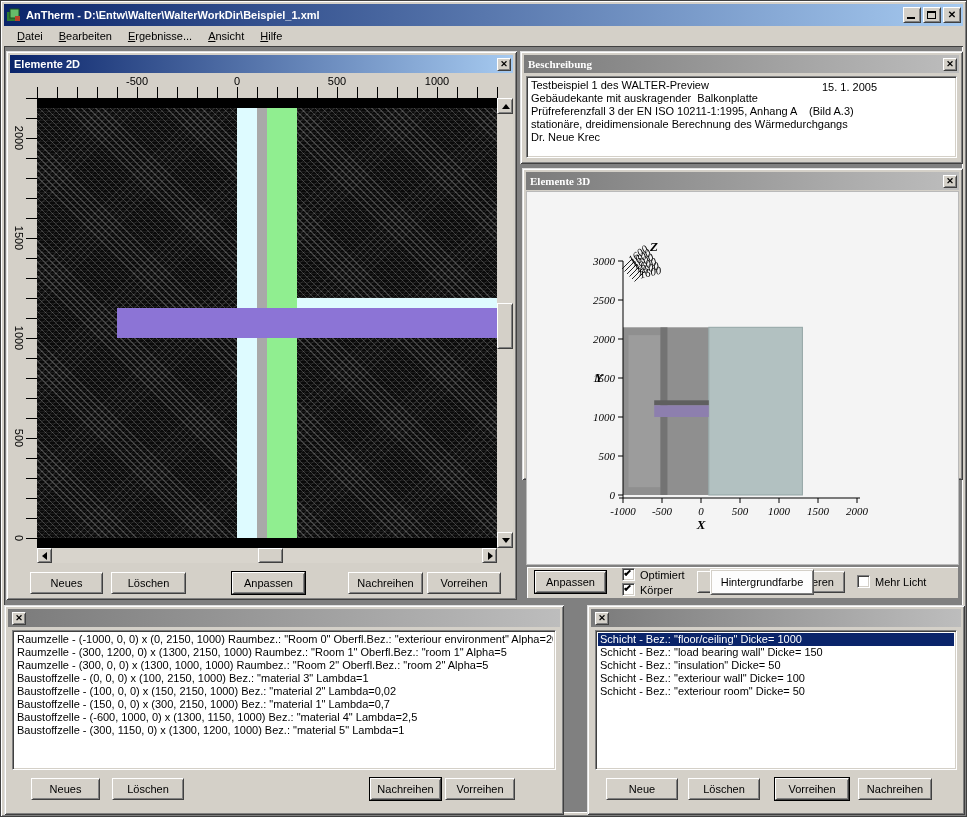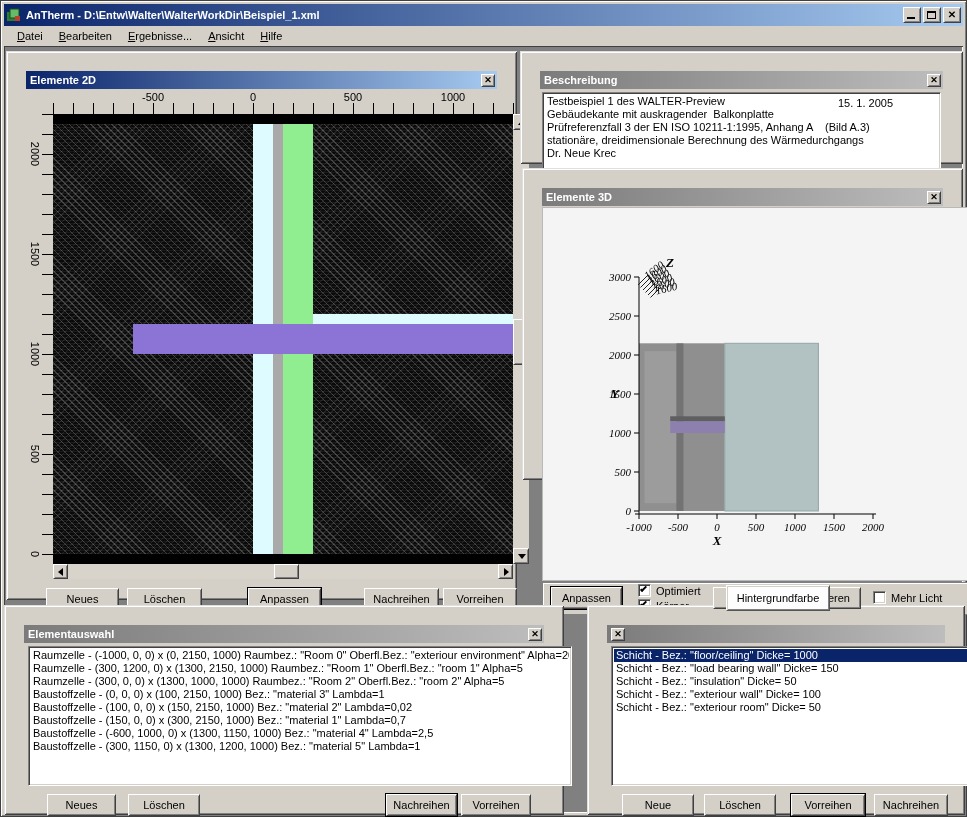--- a/index.html
+++ b/index.html
@@ -27,27 +27,27 @@
 
   
   .menubar { height:20px; display:flex; align-items:center; padding-left:6px; gap:2px; }
   .menu-item { padding:2px 7px; cursor:default; }
 
   
   .mdi { position:absolute; left:3px; right:3px; top:45px; bottom:3px; background:#808080;
     box-shadow: inset 1px 1px 0 #404040, inset -1px -1px 0 #fff; }
 
   
-  .win { position:absolute; background:#d4d0c8; padding:19px;
+  .win { position:absolute; background:#d4d0c8; padding:3px;
     box-shadow: inset 1px 1px 0 #dfdfdf, inset -1px -1px 0 #404040,
                 inset 2px 2px 0 #fff, inset -2px -2px 0 #808080; }
   .titlebar { height:18px; display:flex; align-items:center; padding:0 2px 0 4px;
     color:#fff; font-weight:bold; margin:1px; }
   .titlebar.active   { background:linear-gradient(to right,#0a246a,#a6caf0); }
-  .titlebar.inactive { background:linear-gradient(to right,#7b7b7b,#bdbdbd); }
+  .titlebar.inactive { background:linear-gradient(to right,#7b7b7b,#bdbdbd);font-family:Liberation Serif, serif; }
   .titlebar .ttl { flex:1; white-space:nowrap; overflow:hidden; }
   .tb-close { width:14px; height:13px; background:#d4d0c8; display:flex; align-items:center;
     justify-content:center; border:1px solid; border-color:#fff #404040 #404040 #fff;
     box-shadow: inset 1px 1px 0 #d4d0c8, inset -1px -1px 0 #808080;
     font-size:9px; font-weight:bold; color:#000; }
   .winbody { position:relative; margin:0 1px 1px 1px; }
 
   
   .btn { position:absolute; height:22px; background:#d4d0c8; color:#000;
     border:1px solid; border-color:#fff #404040 #404040 #fff;
@@ -351,21 +351,20 @@
           <div class="cb-row" style="left:330px; top:8px;">
             <span class="checkbox"></span>
             <span>Mehr Licht</span>
           </div>
         </div>
       </div>
     </div>
 
     <div class="win" style="left:0px; top:559px; width:560px; height:210px;">
       <div class="titlebar inactive">
-        <span class="ttl">Elementauswahl</span>
         <div class="tb-close">
             <span>✕</span>
           </div>
       </div>
       <div class="winbody" style="height:183px;">
         <div class="sunken" style="position:absolute; left:4px; top:2px; width:544px; height:140px; padding:2px; overflow:hidden;">
             <div class="list-item">Raumzelle - (-1000, 0, 0) x (0, 2150, 1000) Raumbez.: "Room 0" Oberfl.Bez.: "exteriour environment" Alpha=20</div>
             <div class="list-item">Raumzelle - (300, 1200, 0) x (1300, 2150, 1000) Raumbez.: "Room 1" Oberfl.Bez.: "room 1" Alpha=5</div>
             <div class="list-item">Raumzelle - (300, 0, 0) x (1300, 1000, 1000) Raumbez.: "Room 2" Oberfl.Bez.: "room 2" Alpha=5</div>
             <div class="list-item">Baustoffzelle - (0, 0, 0) x (100, 2150, 1000) Bez.: "material 3" Lambda=1</div>

